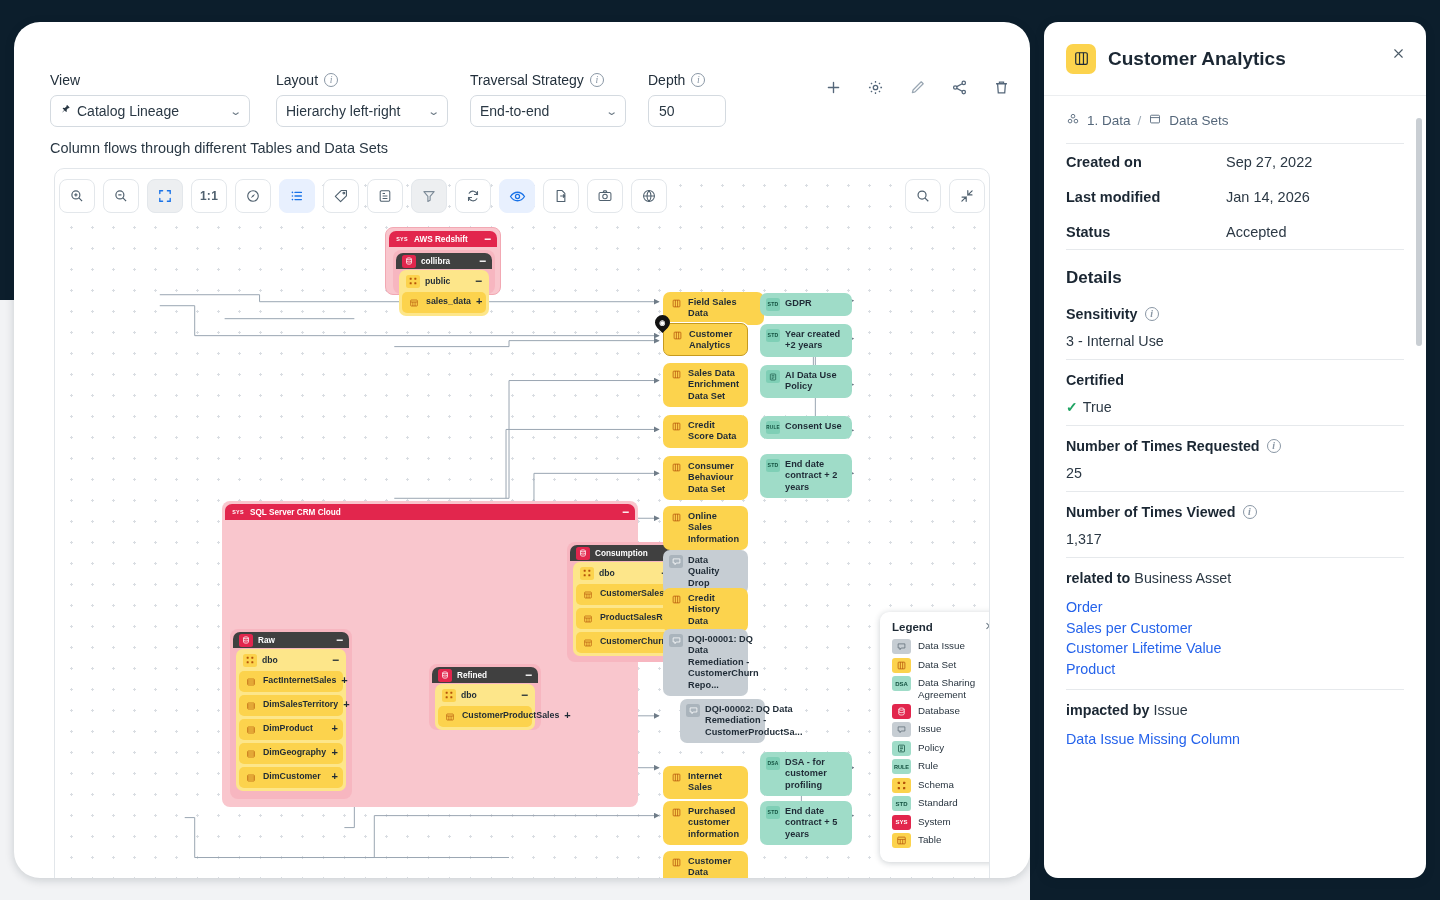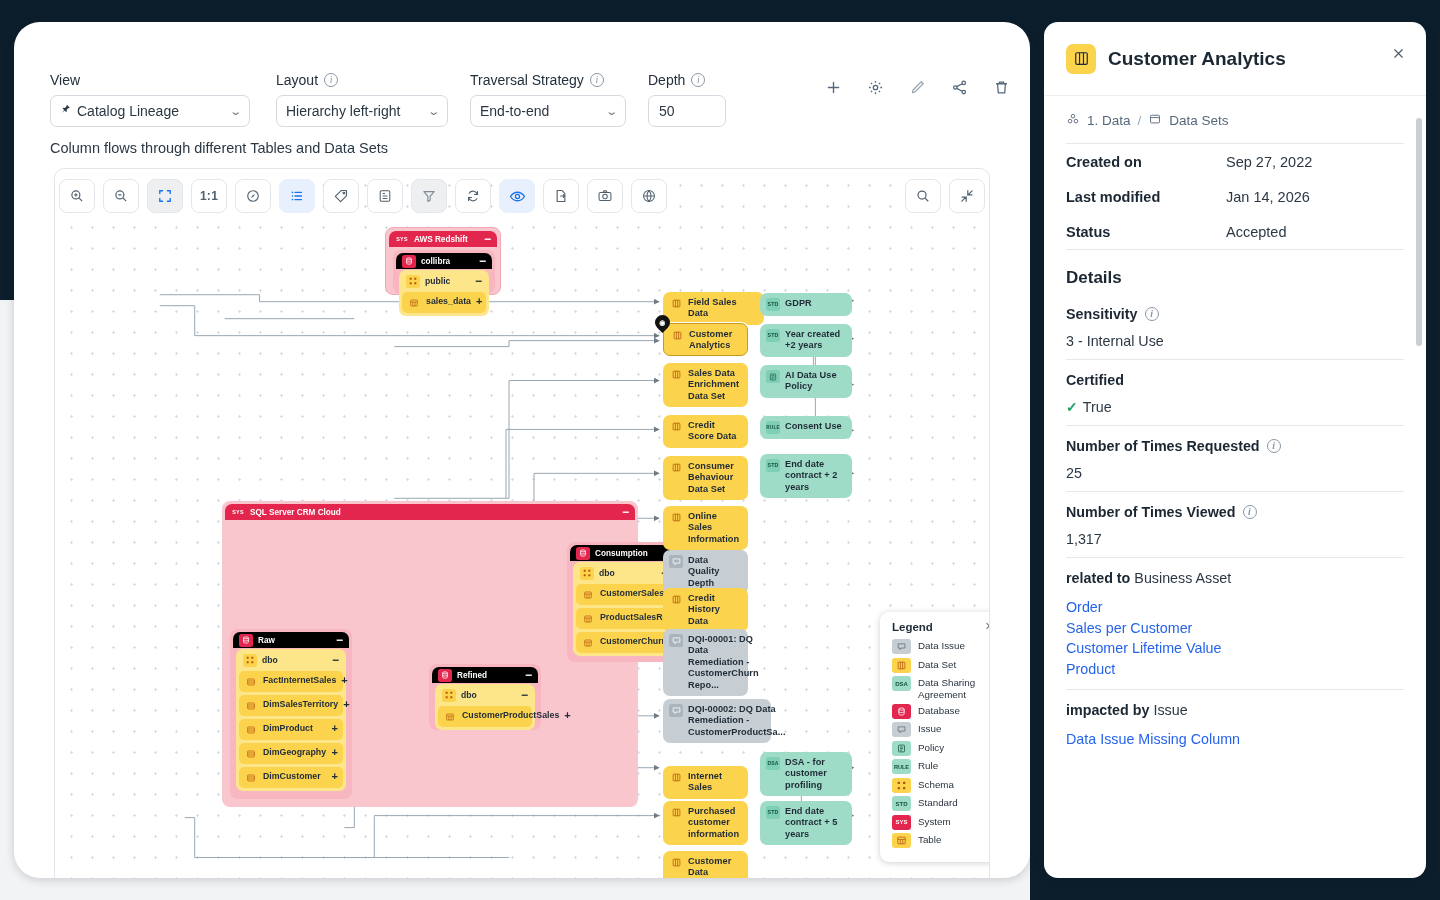--- a/index.html
+++ b/index.html
@@ -116,21 +116,21 @@
   .grp { position:absolute; border-radius:8px; }
   .grp-sys { background:#f9c6cd; border:1px solid #f2a8b3; }
   .grp-hdr {
     height:16px; background:#e2264d; border-radius:7px 7px 0 0;
     display:flex; align-items:center; gap:5px; padding:0 6px;
     color:#fff; font-size:8.2px; font-weight:700;
   }
   .grp-hdr .minus { margin-left:auto; font-size:12px; font-weight:700; line-height:1; }
   .grp-db { position:absolute; background:#f9c6cd; border-radius:8px; }
   .db-hdr {
-    height:16px; background:#000000; border-radius:7px 7px 0 0;
+    height:16px; background:#404040; border-radius:7px 7px 0 0;
     display:flex; align-items:center; gap:5px; padding:0 6px; color:#fff;
     font-size:8.2px; font-weight:700;text-align:right;
   }
   .db-hdr .minus { margin-left:auto; font-size:12px; line-height:1; }
   .schema-box { position:absolute; background:#fde68a; border-radius:7px; padding:3px; }
   .schema-hdr {
     height:16px; display:flex; align-items:center; gap:5px; padding:0 4px;
     font-size:8.6px; font-weight:700; color:#1f2b36;
   }
   .schema-hdr .minus { margin-left:auto; font-size:12px; line-height:1; }
@@ -746,21 +746,21 @@
         </span>
       <span class="nlabel">Online Sales Information</span>
     </div>
 
     <div class="node n-issue" style="left:608px; top:381px; width:85px;">
       <span class="badge-sq bg-iss">
           <svg width="9" height="9" viewBox="0 0 12 12" fill="none" stroke="#fff" stroke-width="1">
             <path d="M1.5 2.5h9v5.5h-5L4 10.2V8H1.5z"></path>
           </svg>
         </span>
-      <span class="nlabel">Data Quality Depth</span>
+      <span class="nlabel">Data Quality Drop</span>
     </div>
 
     <div class="node n-dataset" style="left:608px; top:419px; width:85px;">
       <span class="badge-sq bg-ds">
           <svg width="9" height="9" viewBox="0 0 12 12" fill="none" stroke="#b45309" stroke-width="1">
             <rect x="1.5" y="1.5" width="9" height="9" rx="1"></rect>
             <path d="M4.5 1.5v9M7.5 1.5v9"></path>
           </svg>
         </span>
       <span class="nlabel">Credit History Data</span>
@@ -768,21 +768,21 @@
 
     <div class="node n-issue" style="left:608px; top:460px; width:85px;">
       <span class="badge-sq bg-iss">
           <svg width="9" height="9" viewBox="0 0 12 12" fill="none" stroke="#fff" stroke-width="1">
             <path d="M1.5 2.5h9v5.5h-5L4 10.2V8H1.5z"></path>
           </svg>
         </span>
       <span class="nlabel">DQI-00001: DQ Data Remediation - CustomerChurn Repo...</span>
     </div>
 
-    <div class="node n-issue" style="left:608px; top:530px; width:108px;">
+    <div class="node n-issue" style="left:625px; top:530px; width:85px;">
       <span class="badge-sq bg-iss">
           <svg width="9" height="9" viewBox="0 0 12 12" fill="none" stroke="#fff" stroke-width="1">
             <path d="M1.5 2.5h9v5.5h-5L4 10.2V8H1.5z"></path>
           </svg>
         </span>
       <span class="nlabel">DQI-00002: DQ Data Remediation - CustomerProductSa...</span>
     </div>
 
     <div class="node n-dataset" style="left:608px; top:597px; width:85px;">
       <span class="badge-sq bg-ds">

